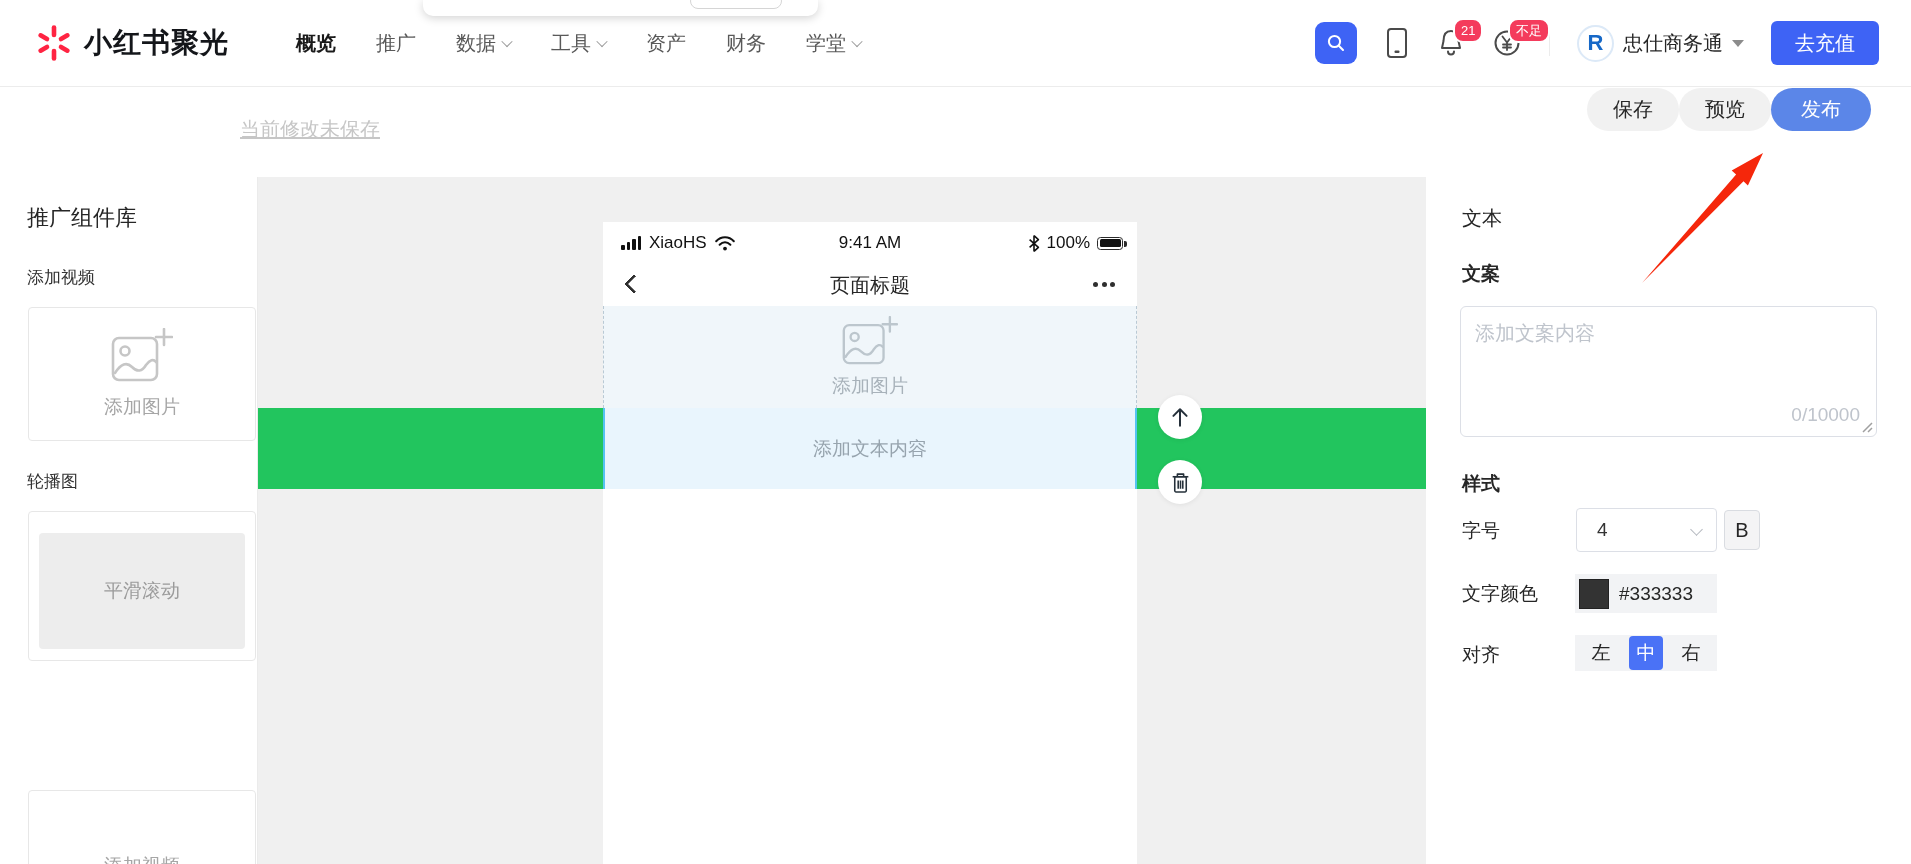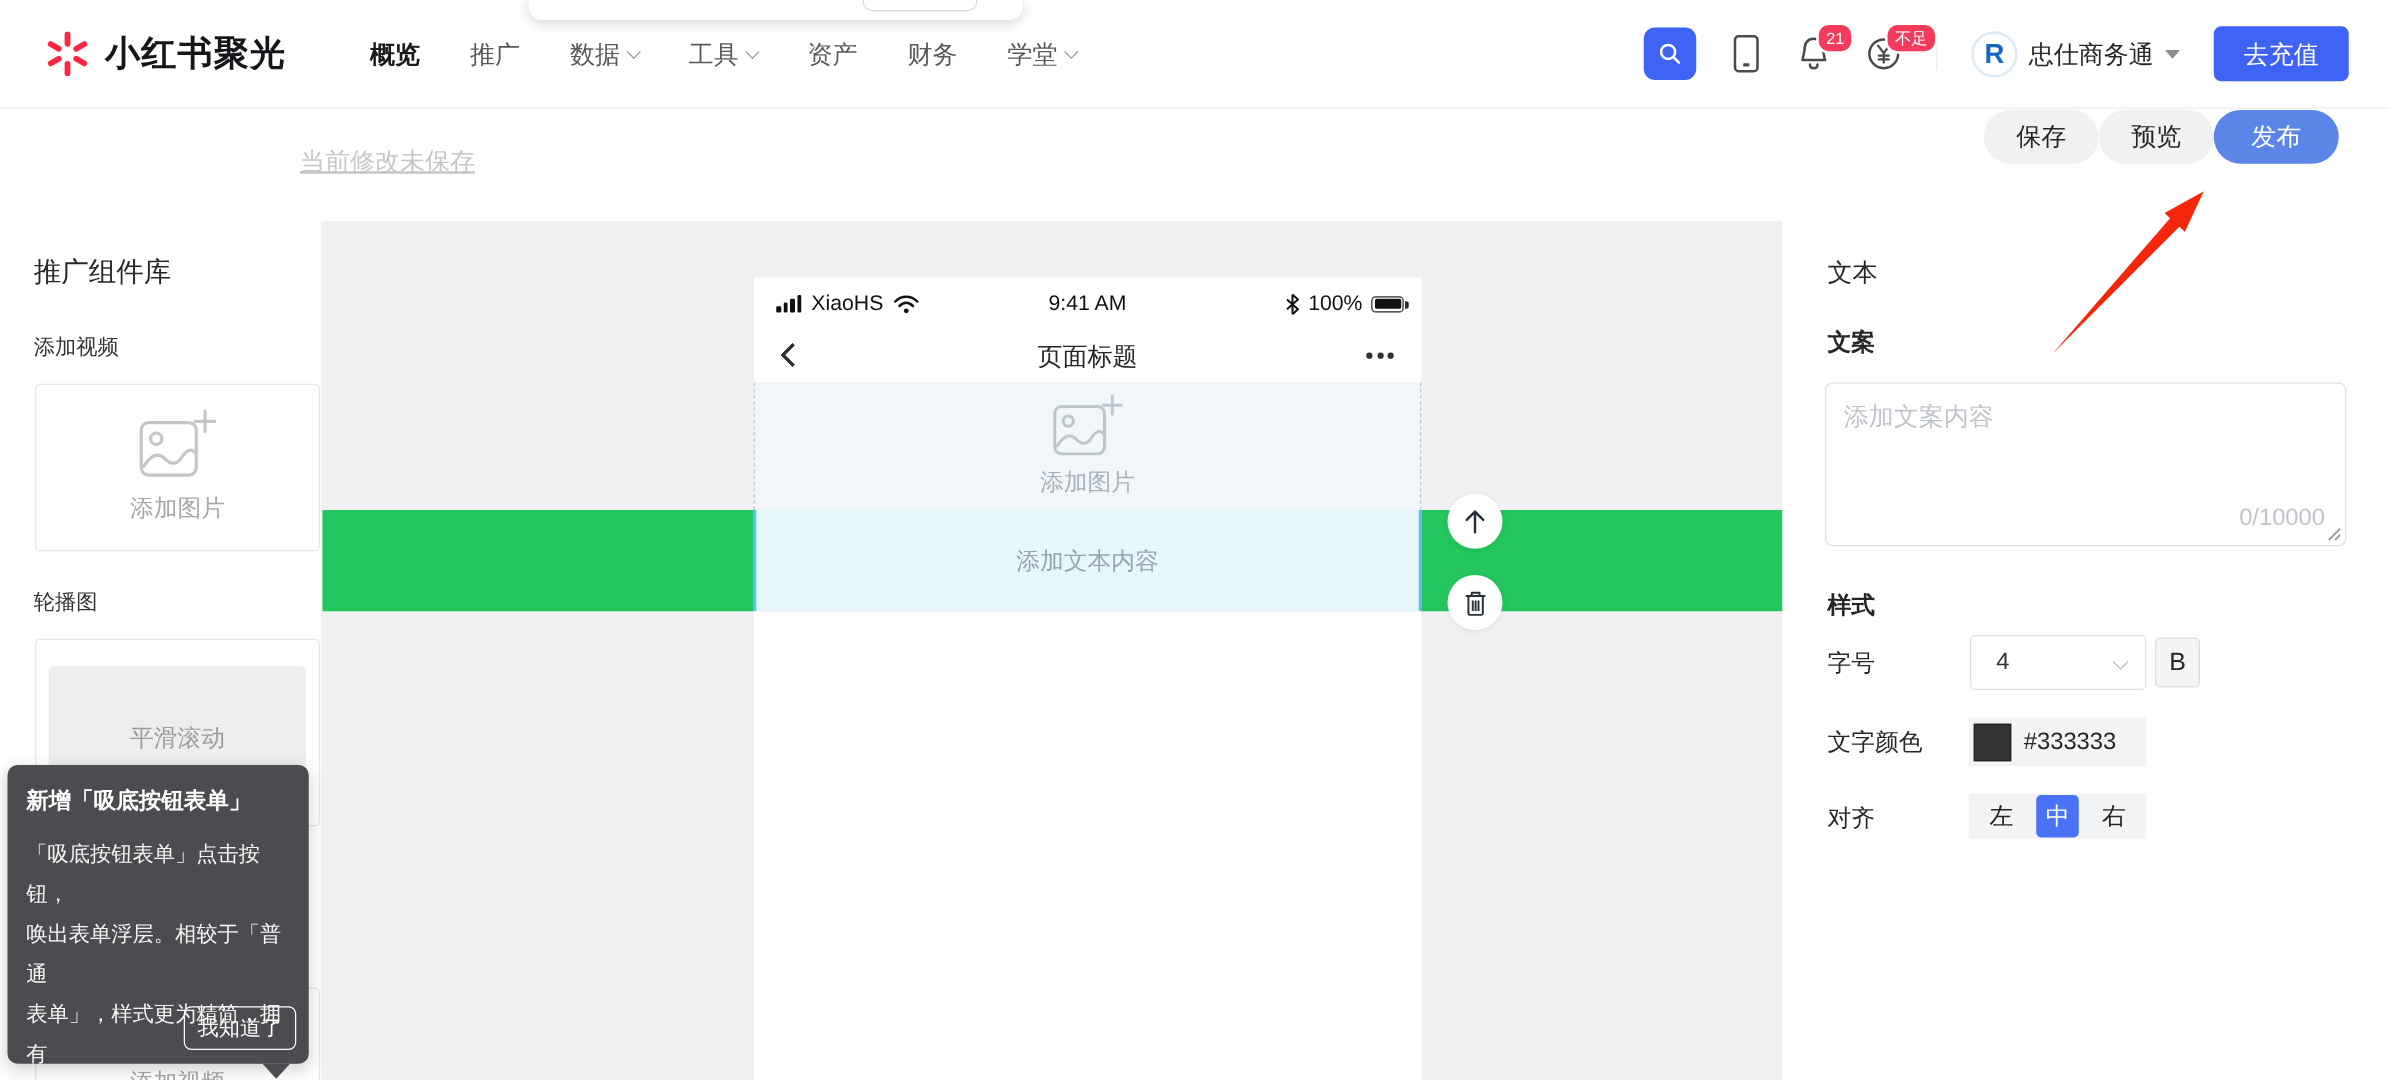--- a/index.html
+++ b/index.html
@@ -221,29 +221,20 @@
 
     <div class="sb-label" style="top:293px">轮播图</div>
     <div class="sb-card card-carousel">
       <div class="carousel-box">平滑滚动</div>
     </div>
 
     <div class="sb-card card-video">
       <span class="placeholder-label">添加视频</span>
     </div>
 
-    <div class="tooltip">
-      <div class="tooltip-title">新增「吸底按钮表单」</div>
-      <div class="tooltip-body">「吸底按钮表单」点击按钮，
-唤出表单浮层。相较于「普通
-表单」，样式更为精简，拥有
-更好的转化效果。</div>
-      <button class="tooltip-btn">我知道了</button>
-      <i class="tooltip-ptr"></i>
-    </div>
   </div>
 
   <div class="canvas">
 
     <div class="phone-statusbar">
       <div class="sb-left">
         <span class="sig">
             <span style="height:5px"></span>
             <span style="height:8px"></span>
             <span style="height:11px"></span>

